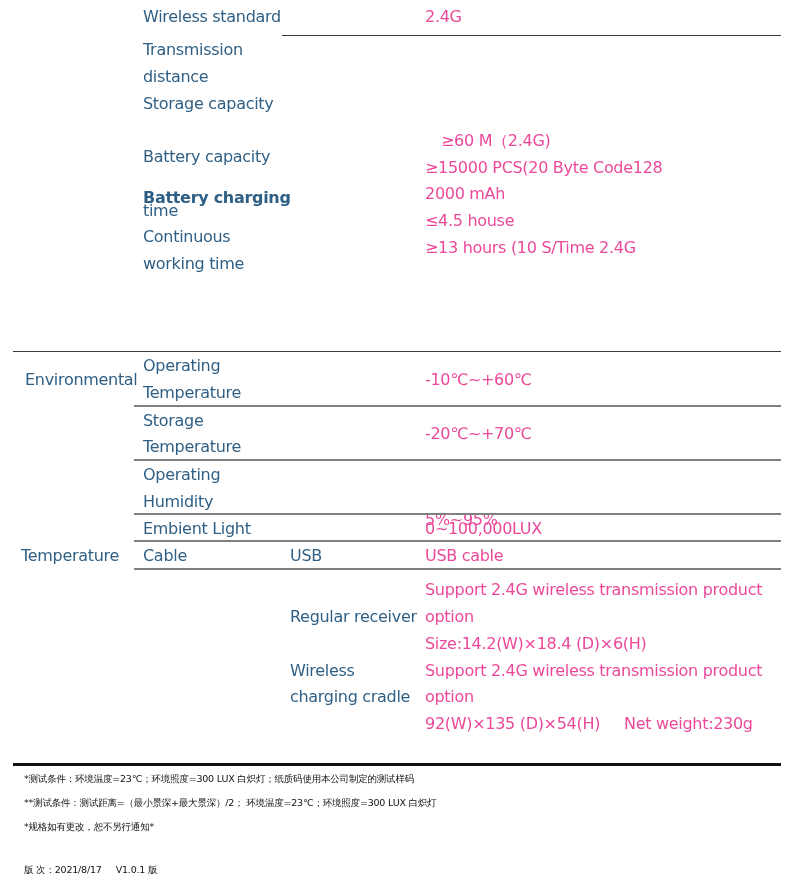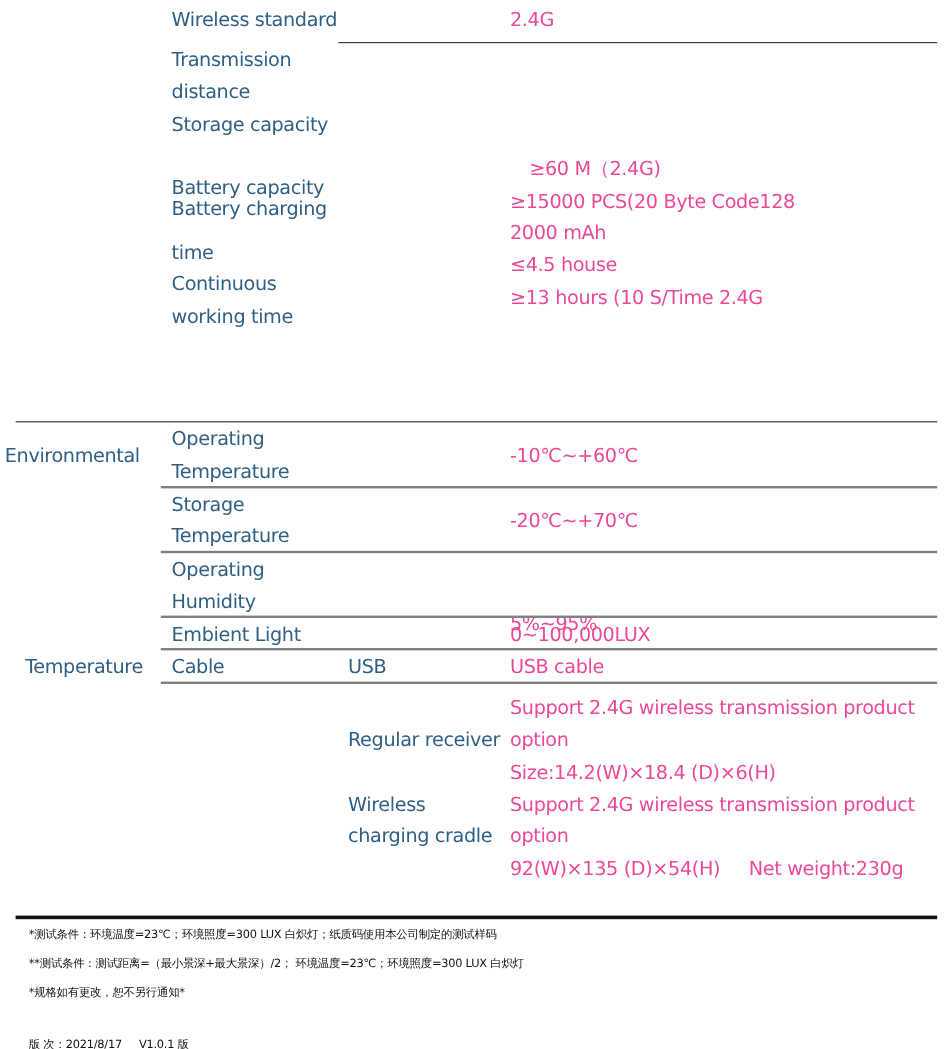--- a/index.html
+++ b/index.html
@@ -15,33 +15,33 @@
 <body>
 
 <div class="lbl" style="left:143px;top:3px;">Wireless standard</div>
 <div class="val" style="left:425px;top:3px;">2.4G</div>
 <div class="hline" style="left:282px;width:499px;top:35px;"></div>
 
 <div class="lbl" style="left:143px;top:36px;">Transmission</div>
 <div class="lbl" style="left:143px;top:63px;">distance</div>
 <div class="lbl" style="left:143px;top:90px;">Storage capacity</div>
 <div class="lbl" style="left:143px;top:143px;">Battery capacity</div>
-<div class="lbl" style="left:143px;top:160px;">Battery charging</div>
+<div class="lbl" style="left:143px;top:184px;font-weight:bold;">Battery charging</div>
 <div class="lbl" style="left:143px;top:197px;">time</div>
 <div class="lbl" style="left:143px;top:223px;">Continuous</div>
 <div class="lbl" style="left:143px;top:250px;">working time</div>
 
 <div class="val" style="left:425px;top:127px;margin-left:16px;">≥60 M（2.4G)</div>
 <div class="val" style="left:425px;top:154px;">≥15000 PCS(20 Byte Code128</div>
 <div class="val" style="left:425px;top:180px;">2000 mAh</div>
 <div class="val" style="left:425px;top:207px;">≤4.5 house</div>
 <div class="val" style="left:425px;top:234px;">≥13 hours (10 S/Time 2.4G</div>
 
 <div class="hline" style="left:13px;width:768px;top:351px;"></div>
-<div class="lbl" style="left:4px;top:366px;">Environmental</div>
+<div class="lbl" style="left:25px;top:366px;">Environmental</div>
 
 <div class="lbl" style="left:143px;top:352px;">Operating</div>
 <div class="lbl" style="left:143px;top:379px;">Temperature</div>
 <div class="val" style="left:425px;top:366px;">-10℃~+60℃</div>
 <div class="hline grey" style="left:134px;width:647px;top:405px;"></div>
 
 <div class="lbl" style="left:143px;top:407px;">Storage</div>
 <div class="lbl" style="left:143px;top:433px;">Temperature</div>
 <div class="val" style="left:425px;top:420px;">-20℃~+70℃</div>
 <div class="hline grey" style="left:134px;width:647px;top:459px;"></div>

